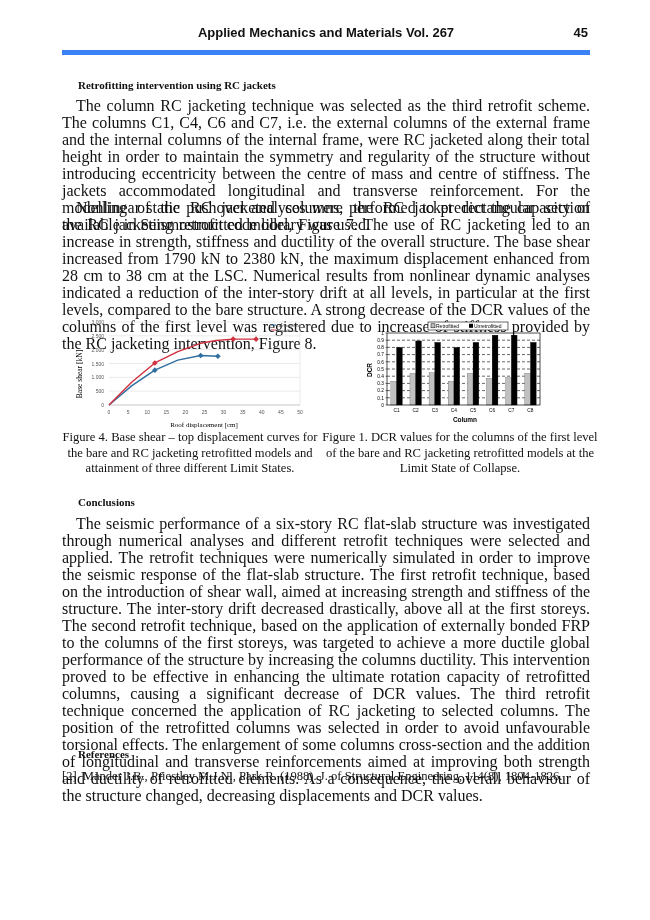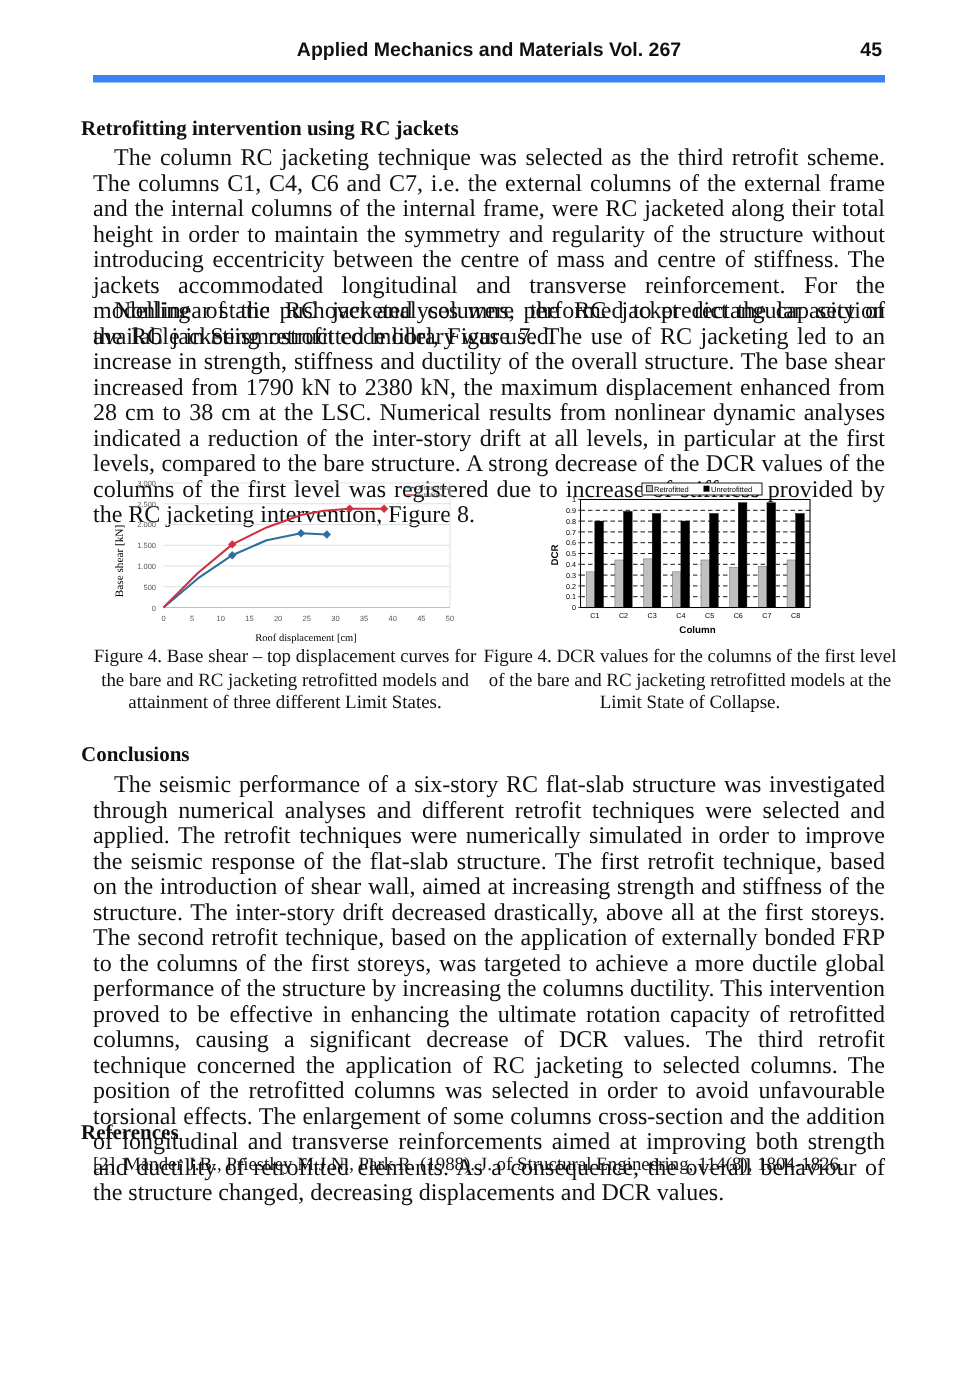--- a/index.html
+++ b/index.html
@@ -1,20 +1,20 @@
 <!DOCTYPE html>
 <html><head>
 <meta charset="utf-8">
 <style>
   html, body { margin:0; padding:0; background:#ffffff; }
   body { width:650px; height:920px; position:relative; overflow:hidden; font-family:"Liberation Serif", serif; color:#111; }
   .header { position:absolute; left:62px; top:22px; width:528px; height:28px; border-bottom:5px solid #3b82f6; }
   .header .title { position:absolute; left:0; right:0; top:3px; text-align:center; font-family:"Liberation Sans", sans-serif; font-weight:bold; font-size:13px; }
   .header .page { position:absolute; right:2px; top:3px; font-family:"Liberation Sans", sans-serif; font-weight:bold; font-size:13px; }
-  .h2 { position:absolute; left:54px; font-weight:bold; font-size:14px; }
+  .h2 { position:absolute; left:78px; font-weight:bold; font-size:11px; }
   .para { position:absolute; left:62px; width:528px; font-size:16px; line-height:17px; text-align:justify; text-indent:14px; margin:0; }
   .caption { position:absolute; font-size:12.6px; line-height:15.5px; text-align:center; margin:0; }
   .refs { position:absolute; left:62px; width:528px; top:768px; margin:0; padding:0; list-style:none; font-size:12.6px; line-height:16px; }
   .refs li { margin-bottom:7px; text-align:justify; }
   .refs .num { margin-right:6px; }
   svg text { font-family:"Liberation Sans", sans-serif; }
 </style>
 </head>
 <body>
 
@@ -148,21 +148,21 @@
       <text x="72.8125" y="94" text-anchor="middle" font-size="4.8" fill="#000">C3</text>
       <text x="91.9375" y="94" text-anchor="middle" font-size="4.8" fill="#000">C4</text>
       <text x="111.0625" y="94" text-anchor="middle" font-size="4.8" fill="#000">C5</text>
       <text x="130.1875" y="94" text-anchor="middle" font-size="4.8" fill="#000">C6</text>
       <text x="149.3125" y="94" text-anchor="middle" font-size="4.8" fill="#000">C7</text>
       <text x="168.4375" y="94" text-anchor="middle" font-size="4.8" fill="#000">C8</text>
     </g>
   <text id="bc-ylabel" transform="translate(10,52) rotate(-90)" text-anchor="middle" font-size="6.5" font-weight="bold">DCR</text>
   <text id="bc-xlabel" x="103" y="104" text-anchor="middle" font-size="6.5" font-weight="bold">Column</text>
 </svg>
-<p class="caption" style="left:322px;width:276px;top:430px;">Figure 4. DCR values for the columns of the first level of the bare and RC jacketing retrofitted models at the Limit State of Collapse.</p>
+<p class="caption" style="left:322px;width:276px;top:430px;">Figure 1. DCR values for the columns of the first level of the bare and RC jacketing retrofitted models at the Limit State of Collapse.</p>
 
 <div class="h2" style="top:496px;">Conclusions</div>
 <p class="para" style="top:515px;">The seismic performance of a six-story RC flat-slab structure was investigated through numerical analyses and different retrofit techniques were selected and applied. The retrofit techniques were numerically simulated in order to improve the seismic response of the flat-slab structure. The first retrofit technique, based on the introduction of shear wall, aimed at increasing strength and stiffness of the structure. The inter-story drift decreased drastically, above all at the first storeys. The second retrofit technique, based on the application of externally bonded FRP to the columns of the first storeys, was targeted to achieve a more ductile global performance of the structure by increasing the columns ductility. This intervention proved to be effective in enhancing the ultimate rotation capacity of retrofitted columns, causing a significant decrease of DCR values. The third retrofit technique concerned the application of RC jacketing to selected columns. The position of the retrofitted columns was selected in order to avoid unfavourable torsional effects. The enlargement of some columns cross-section and the addition of longitudinal and transverse reinforcements aimed at improving both strength and ductility of retrofitted elements. As a consequence, the overall behaviour of the structure changed, decreasing displacements and DCR values.</p>
 
 <div class="h2" style="top:748px;">References</div>
 <ul class="refs" id="refs-list">
     <li><span class="num">[2]</span><span>Mander J.B., Priestley M.J.N., Park R. (1988). J. of Structural Engineering, 114(8), 1804-1826.</span></li>
   </ul>
 
 </body></html>

